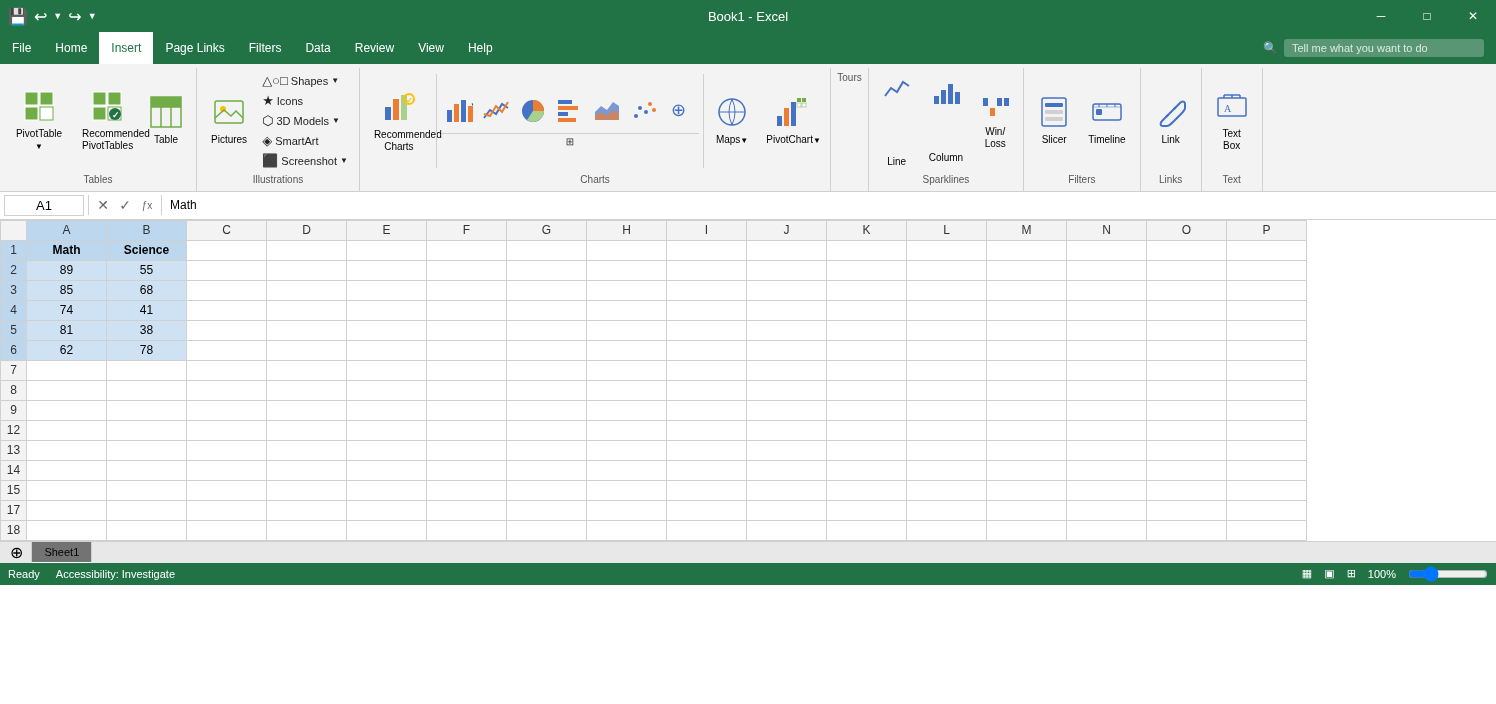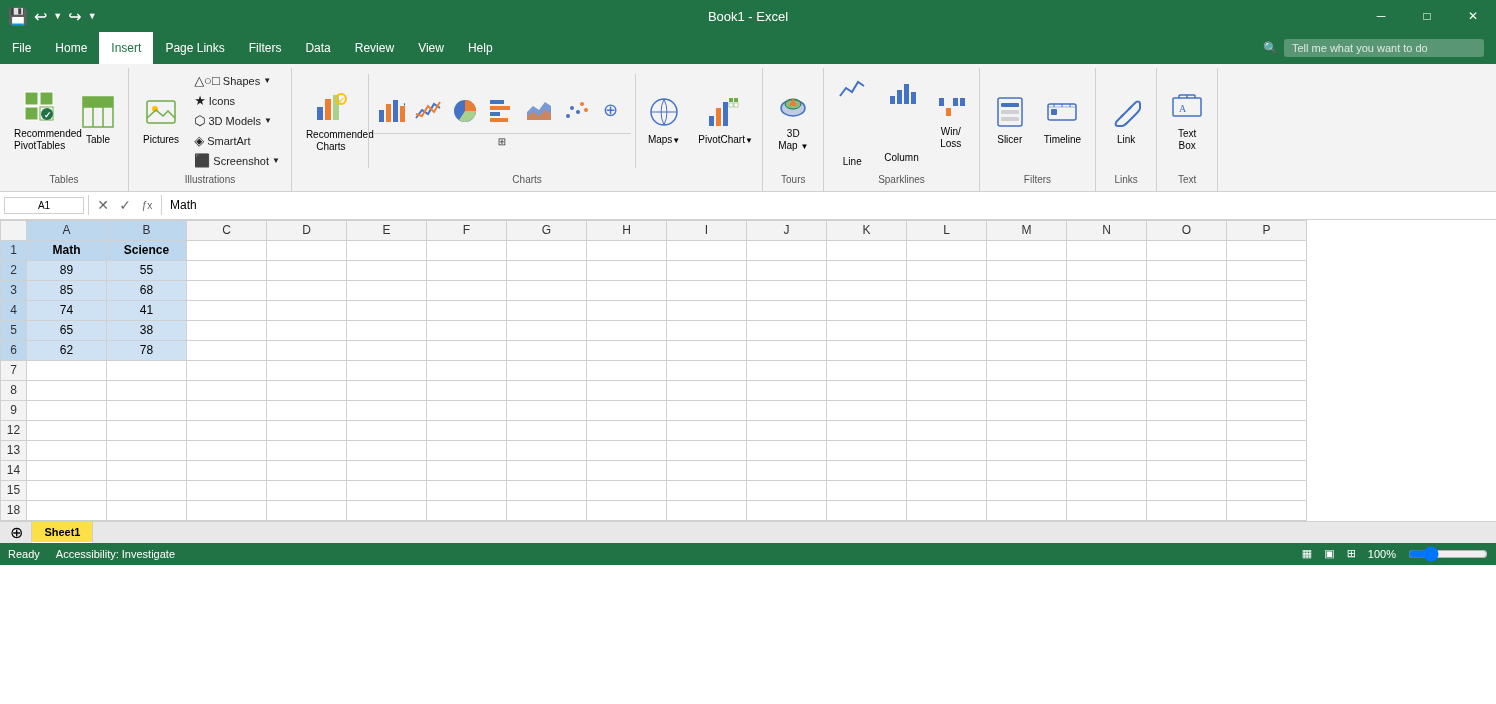--- a/index.html
+++ b/index.html
@@ -198,21 +198,21 @@
       padding: 0 12px;
       height: 22px;
       display: flex;
       align-items: center;
       font-size: 11px;
       cursor: pointer;
       border: 1px solid #d0d0d0;
       background: #d0d0d0;
       border-bottom: none;
     }
-    .sheet-tab.active { background: #fde047; border-bottom: 1px solid #fff; font-weight: bold; }
+    .sheet-tab.active { background: #737373; border-bottom: 1px solid #fff; }
     .rg-top {
       display: flex;
       align-items: center;
       gap: 2px;
       flex: 1;
     }
     .rg-bottom {
       font-size: 10px;
       color: #555;
       text-align: center;
@@ -289,20 +289,31 @@
   <div class="tell-me">
     <span>🔍</span>
     <input type="text" placeholder="Tell me what you want to do" style="">
   </div>
 </div>
 
 <div class="ribbon">
 
   <div class="ribbon-group">
     <div class="rg-top">
+      <div class="big-btn">
+        <div class="icon">
+          <svg width="32" height="32" viewBox="0 0 32 32">
+              <rect x="2" y="2" width="13" height="13" fill="#70AD47" stroke="#fff" stroke-width="1"></rect>
+              <rect x="17" y="2" width="13" height="13" fill="#70AD47" stroke="#fff" stroke-width="1"></rect>
+              <rect x="2" y="17" width="13" height="13" fill="#70AD47" stroke="#fff" stroke-width="1"></rect>
+              <rect x="17" y="17" width="13" height="13" fill="#fff" stroke="#70AD47" stroke-width="1"></rect>
+            </svg>
+        </div>
+        <div class="lbl">PivotTable <span style="font-size:8px;">▼</span></div>
+      </div>
       <div class="big-btn">
         <div class="icon">
           <svg width="32" height="32" viewBox="0 0 32 32">
             <rect x="2" y="2" width="13" height="13" fill="#70AD47" stroke="#fff" stroke-width="1"></rect>
             <rect x="17" y="2" width="13" height="13" fill="#70AD47" stroke="#fff" stroke-width="1"></rect>
             <rect x="2" y="17" width="13" height="13" fill="#70AD47" stroke="#fff" stroke-width="1"></rect>
             <rect x="17" y="17" width="13" height="13" fill="#fff" stroke="#70AD47" stroke-width="1"></rect>
             <circle cx="24" cy="24" r="6" fill="#217346"></circle>
             <text x="21" y="28" fill="#fff" font-size="9" font-weight="bold">✓</text>
           </svg>
@@ -483,35 +494,20 @@
             </svg>
           </div>
           <div class="lbl">PivotChart<span style="font-size:8px;">▼</span></div>
         </div>
       </div>
     </div>
     <div class="rg-bottom">Charts</div>
   </div>
 
   <div class="ribbon-group">
-    <div class="rg-top">
-      <div class="big-btn">
-        <div class="icon">
-          <svg width="32" height="32" viewBox="0 0 32 32">
-            <ellipse cx="16" cy="18" rx="12" ry="8" fill="#4472C4" opacity="0.3"></ellipse>
-            <ellipse cx="16" cy="18" rx="12" ry="8" fill="none" stroke="#4472C4" stroke-width="1.5"></ellipse>
-            <ellipse cx="16" cy="14" rx="8" ry="5" fill="#70AD47" opacity="0.6"></ellipse>
-            <ellipse cx="16" cy="14" rx="8" ry="5" fill="none" stroke="#217346" stroke-width="1"></ellipse>
-            <rect x="13" y="4" width="6" height="12" fill="none"></rect>
-            <path d="M16,8 L20,16 L12,16 Z" fill="#ED7D31"></path>
-          </svg>
-        </div>
-        <div class="lbl">3D<br>Map <span style="font-size:8px;">▼</span></div>
-      </div>
-    </div>
     <div class="rg-bottom">Tours</div>
   </div>
 
   <div class="ribbon-group">
     <div class="rg-top">
       <div class="big-btn" style="min-width:40px;gap:47px;">
         <div class="icon">
           <svg width="28" height="28" viewBox="0 0 28 28">
             <polyline points="2,22 8,14 14,18 20,8 26,12" fill="none" stroke="#4472C4" stroke-width="2"></polyline>
           </svg>
@@ -606,21 +602,21 @@
         </div>
         <div class="lbl">Text<br>Box</div>
       </div>
     </div>
     <div class="rg-bottom">Text</div>
   </div>
 
 </div>
 
 <div class="formula-bar">
-  <input class="cell-ref-box" value="A1" style="border: 1px solid rgb(208, 208, 208); padding: 2px 6px; font-size: 10px; text-align: center; width: 80px;">
+  <input class="cell-ref-box" value="A1" style="border: 1px solid rgb(208, 208, 208); padding: 2px 6px; font-size: 13px; text-align: center; width: 80px;">
   <div class="formula-divider"></div>
   <div class="formula-btns">
     <div class="formula-btn">✕</div>
     <div class="formula-btn">✓</div>
     <div class="formula-btn" style="font-size:10px;">ƒx</div>
   </div>
   <div class="formula-divider"></div>
   <div class="formula-content">Math</div>
 </div>
 
@@ -720,21 +716,21 @@
             <td></td>
             <td></td>
             <td></td>
             <td></td>
             <td></td>
             <td></td>
             <td></td>
           </tr>
           <tr>
             <th class="row-header row-selected">5</th>
-            <td class="selected">65</td>
+            <td class="selected">81</td>
             <td class="selected">38</td>
             <td></td>
             <td></td>
             <td></td>
             <td></td>
             <td></td>
             <td></td>
             <td></td>
             <td></td>
             <td></td>
@@ -872,20 +868,39 @@
             <td></td>
             <td></td>
             <td></td>
             <td></td>
             <td></td>
             <td></td>
             <td></td>
           </tr>
           <tr>
             <th class="row-header">15</th>
+            <td></td>
+            <td></td>
+            <td></td>
+            <td></td>
+            <td></td>
+            <td></td>
+            <td></td>
+            <td></td>
+            <td></td>
+            <td></td>
+            <td></td>
+            <td></td>
+            <td></td>
+            <td></td>
+            <td></td>
+            <td></td>
+          </tr>
+          <tr>
+            <th class="row-header">17</th>
             <td></td>
             <td></td>
             <td></td>
             <td></td>
             <td></td>
             <td></td>
             <td></td>
             <td></td>
             <td></td>
             <td></td>

